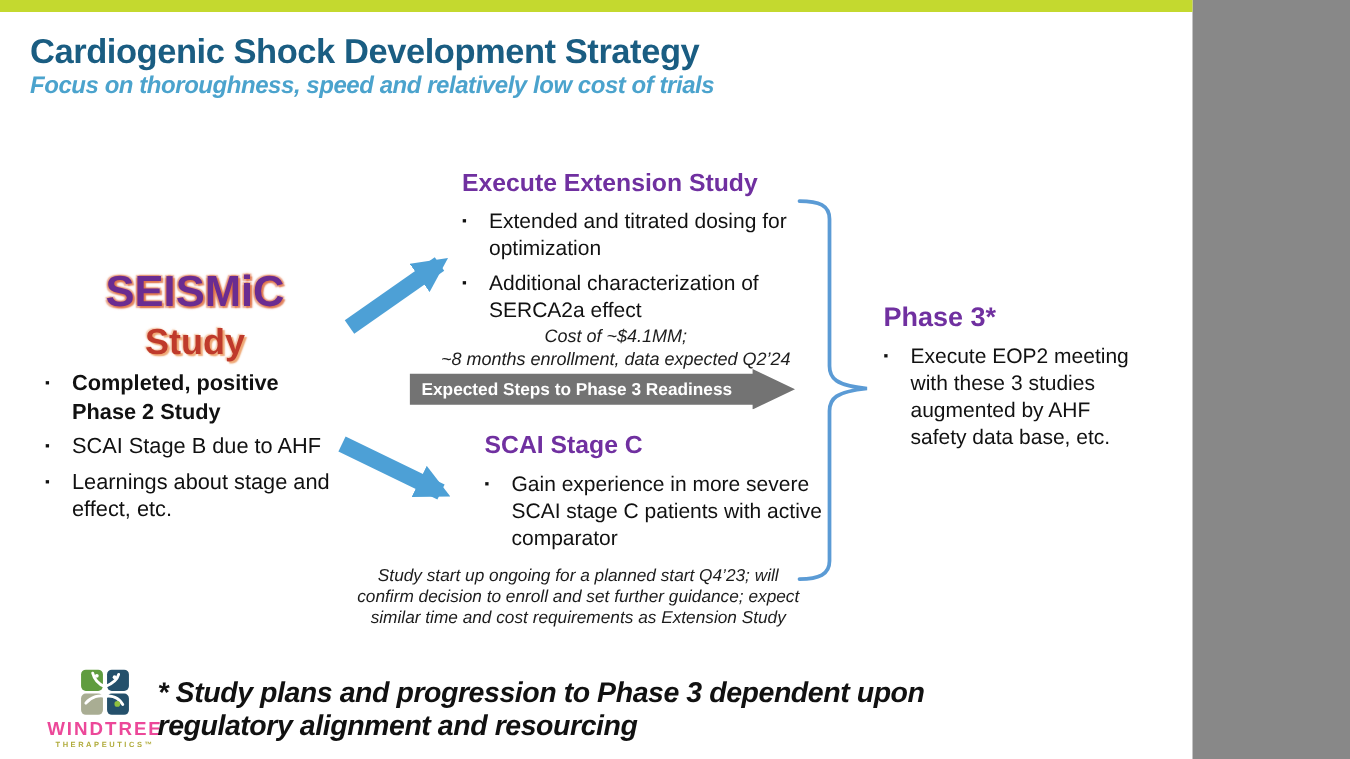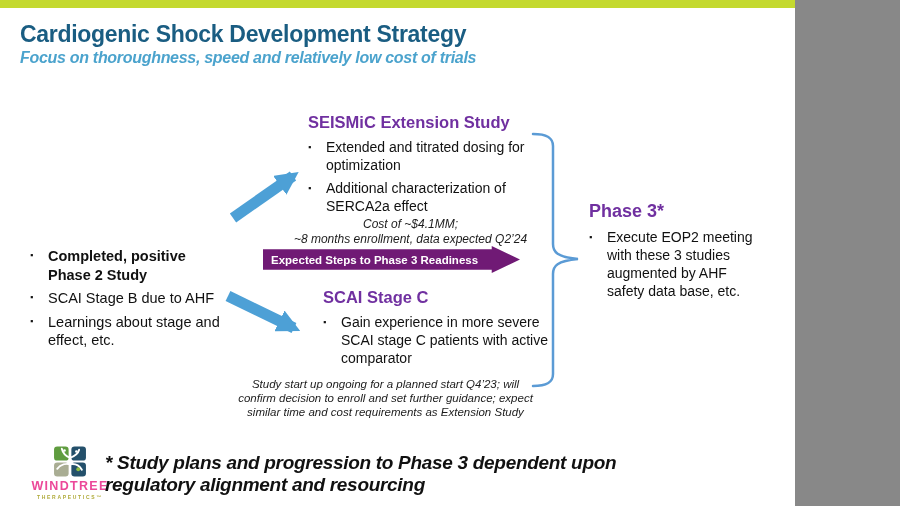--- a/index.html
+++ b/index.html
@@ -25,21 +25,21 @@
   .bullet.bold{font-weight:bold;}
 
   .left-bullets{position:absolute;left:30px;top:247px;width:202px;font-size:14.5px;}
 
   .sec-heading{font-size:16.5px;font-weight:bold;color:#7030a0;margin-bottom:7px;}
   .ext{position:absolute;left:308px;top:113px;width:225px;font-size:14px;}
   .note{font-style:italic;font-size:11.5px;color:#1c1c1c;text-align:center;
         white-space:pre-line;line-height:1.22;}
   .ext-note{position:absolute;left:268px;top:217px;width:285px;font-size:12px;}
 
-  .steps{position:absolute;left:263px;top:246px;width:257px;height:27px;background:#701a75;
+  .steps{position:absolute;left:273px;top:246px;width:257px;height:27px;background:#737373;
          clip-path:polygon(0 12%,89% 12%,89% 0,100% 50%,89% 100%,89% 88%,0 88%);
          display:flex;align-items:center;box-sizing:border-box;padding-left:8px;
          color:#fff;font-weight:bold;font-size:11.5px;}
 
   .scai{position:absolute;left:323px;top:288px;width:240px;font-size:14px;}
   .scai-note{position:absolute;left:233px;top:377px;width:305px;}
 
   .phase3{position:absolute;left:589px;top:201px;width:172px;font-size:14px;}
   .phase3 .sec-heading{font-size:18px;}
 
@@ -71,37 +71,41 @@
     <defs>
       <marker id="ah" viewBox="0 0 10 10" refX="7" refY="5" markerWidth="2.1" markerHeight="2.1" orient="auto">
         <path d="M0,0 L10,5 L0,10 z" fill="#4da0d6"></path>
       </marker>
     </defs>
     <line x1="233" y1="218" x2="293" y2="176" stroke="#4da0d6" stroke-width="11" marker-end="url(#ah)"></line>
     <line x1="228" y1="296" x2="294" y2="328" stroke="#4da0d6" stroke-width="11" marker-end="url(#ah)"></line>
     <path d="M533,134 C546,134 553,137 553,146 L553,244 C553,252 557,257 578,259 C557,261 553,266 553,274 L553,374 C553,383 546,386 533,386" stroke="#5b9bd5" stroke-width="2.5" fill="none" stroke-linecap="round"></path>
   </svg>
 
+  <div class="seismic">
+    <div class="seismic-title">SEISMiC</div>
+    <div class="seismic-sub">Study</div>
+  </div>
   <div class="left-bullets">
       <div class="bullet bold">
         <span class="marker">▪</span>
         <span class="btxt">Completed, positive Phase 2 Study</span>
       </div>
       <div class="bullet">
         <span class="marker">▪</span>
         <span class="btxt">SCAI Stage B due to AHF</span>
       </div>
       <div class="bullet">
         <span class="marker">▪</span>
         <span class="btxt">Learnings about stage and effect, etc.</span>
       </div>
     </div>
 
   <div class="ext">
-    <div class="sec-heading">SEISMiC Extension Study</div>
+    <div class="sec-heading">Execute Extension Study</div>
     <div>
         <div class="bullet">
           <span class="marker">▪</span>
           <span class="btxt">Extended and titrated dosing for optimization</span>
         </div>
         <div class="bullet">
           <span class="marker">▪</span>
           <span class="btxt">Additional characterization of SERCA2a effect</span>
         </div>
       </div>

